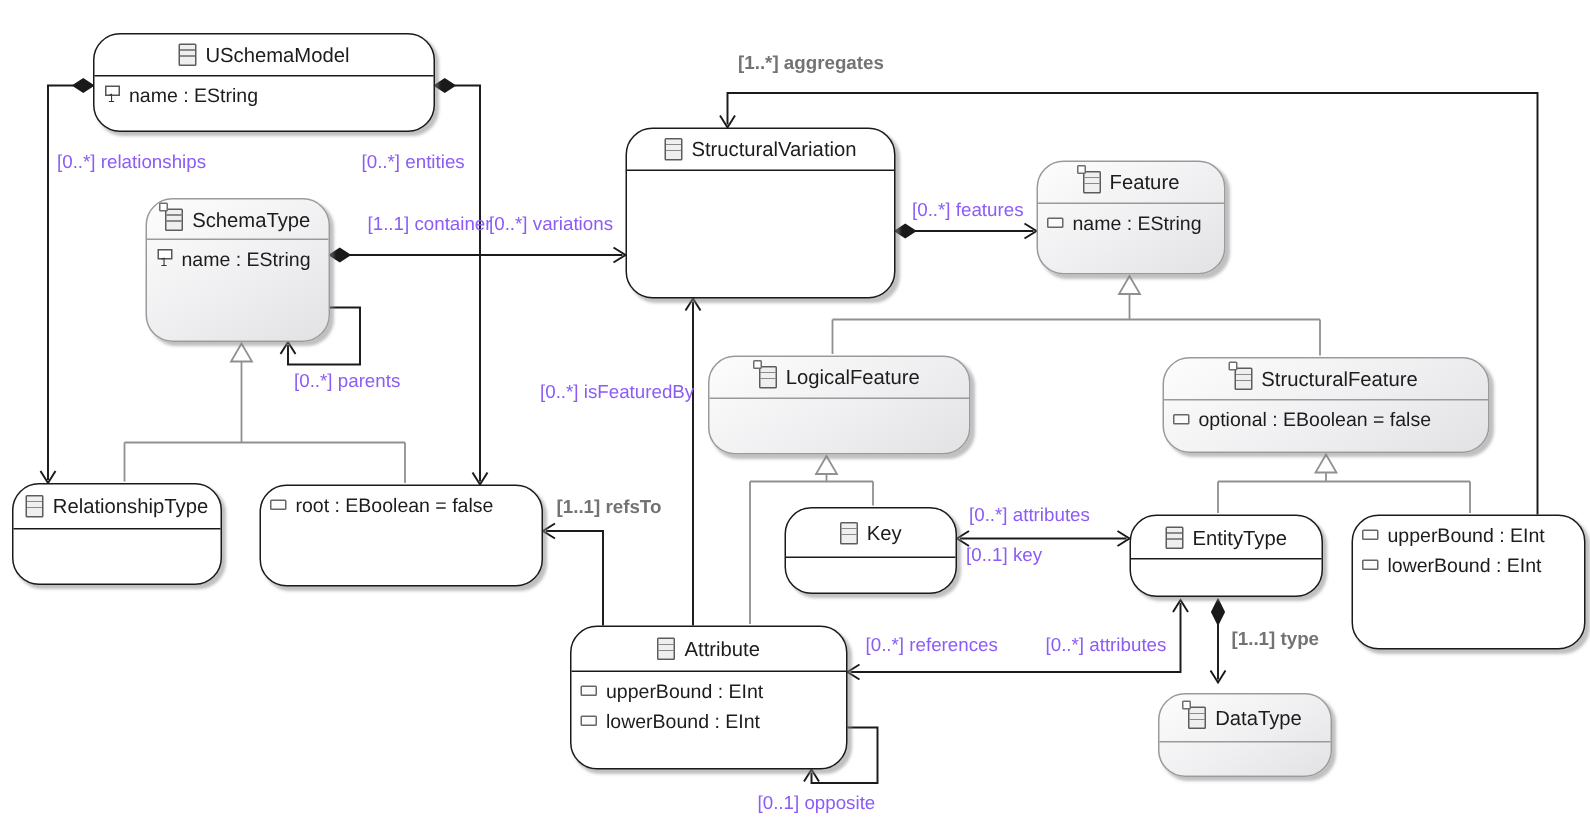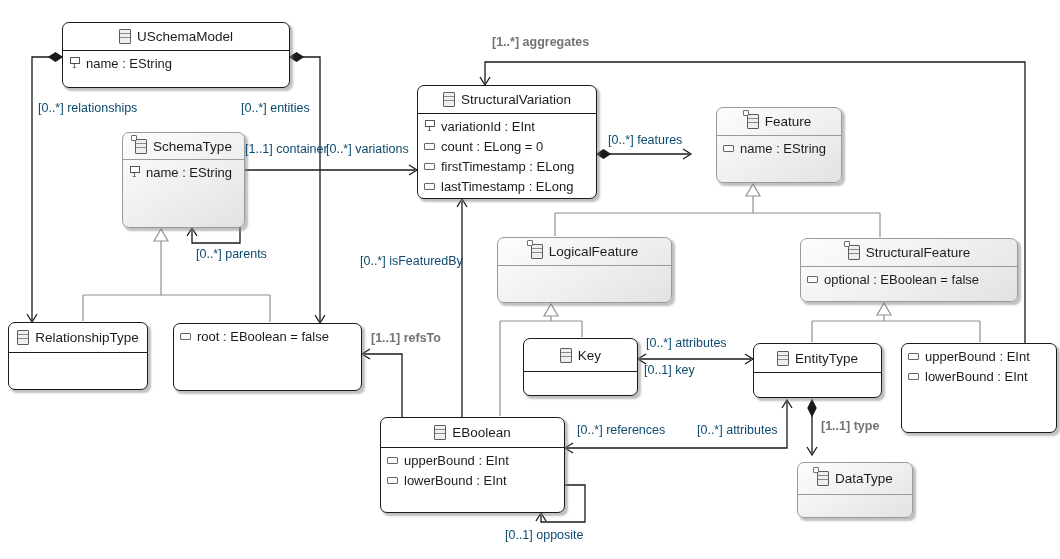--- a/index.html
+++ b/index.html
@@ -3,28 +3,27 @@
 <meta charset="utf-8">
 <style>
   html,body { margin:0; padding:0; background:#fff; }
   #canvas {
     position:relative; width:1060px; height:559px; background:#ffffff;
     font-family:"Liberation Sans", sans-serif; color:#1c1c1c; overflow:hidden;
   }
   svg.edges { position:absolute; left:0; top:0; z-index:1; }
   .node {
     position:absolute; z-index:2; box-sizing:border-box;
-    background:#ffffff; border:1.4px solid #1a1a1a; border-radius:7px;
+    background:#ffffff; border:1.4px solid #1a1a1a; border-radius:18px;
     box-shadow:2.5px 2.5px 2px rgba(130,130,130,.5);
     font-size:13px;
   }
   .node.abstract {
     border:1.2px solid #9a9a9a;
     background:linear-gradient(150deg,#fdfdfd 0%,#efeff1 55%,#e2e2e5 100%);
-    margin-left:25px;
   }
   .node .title {
     display:flex; align-items:center; justify-content:center; gap:6px;
     border-bottom:1.3px solid #1a1a1a; font-size:13.5px; white-space:nowrap;
     box-sizing:border-box;
   }
   .node.abstract .title { border-bottom-color:#9a9a9a; }
   .attrs { padding:2px 0 0 0; }
   .attr {
     display:flex; align-items:center; gap:6px; height:20px;
@@ -49,21 +48,21 @@
   .idicon { position:relative; width:11px; height:14px; flex:0 0 auto; }
   .idicon::before {
     content:""; position:absolute; left:1px; top:1px; width:8px; height:5px;
     border:1px solid #555; background:#fff;
   }
   .idicon::after {
     content:"1"; position:absolute; left:3px; top:6px;
     font-size:8px; line-height:8px; color:#333;
   }
   .elabel {
-    position:absolute; z-index:3; font-size:12.5px; white-space:nowrap; color:#0c4a6e;
+    position:absolute; z-index:3; font-size:12.5px; white-space:nowrap; color:#8b5cf6;
   }
   .elabel.bold { font-weight:bold; color:#737373; }
 </style>
 </head>
 <body>
 
 <div id="canvas">
 
   <svg class="edges" width="1060" height="559" viewBox="0 0 1060 559">
 
@@ -167,38 +166,20 @@
         <span>name : EString</span>
       </div>
     </div>
   </div>
 
   <div class="node" style="left:417px;top:85px;width:180px;height:114px">
     <div class="title" style="height:28px">
       <span class="cicon"></span>
       <span>StructuralVariation</span>
     </div>
-    <div class="attrs">
-      <div class="attr">
-        <span class="idicon"></span>
-        <span>variationId : EInt</span>
-      </div>
-      <div class="attr">
-        <span class="aicon"></span>
-        <span>count : ELong = 0</span>
-      </div>
-      <div class="attr">
-        <span class="aicon"></span>
-        <span>firstTimestamp : ELong</span>
-      </div>
-      <div class="attr">
-        <span class="aicon"></span>
-        <span>lastTimestamp : ELong</span>
-      </div>
-    </div>
   </div>
 
   <div class="node abstract" style="left:691px;top:107px;width:126px;height:76px">
     <div class="title" style="height:28px">
       <span class="cicon"></span>
       <span>Feature</span>
     </div>
     <div class="attrs">
       <div class="attr">
         <span class="aicon"></span>
@@ -270,21 +251,21 @@
       <div class="attr">
         <span class="aicon"></span>
         <span>lowerBound : EInt</span>
       </div>
     </div>
   </div>
 
   <div class="node" style="left:380px;top:417px;width:185px;height:96px">
     <div class="title" style="height:30px">
       <span class="cicon"></span>
-      <span>EBoolean</span>
+      <span>Attribute</span>
     </div>
     <div class="attrs">
       <div class="attr">
         <span class="aicon"></span>
         <span>upperBound : EInt</span>
       </div>
       <div class="attr">
         <span class="aicon"></span>
         <span>lowerBound : EInt</span>
       </div>

